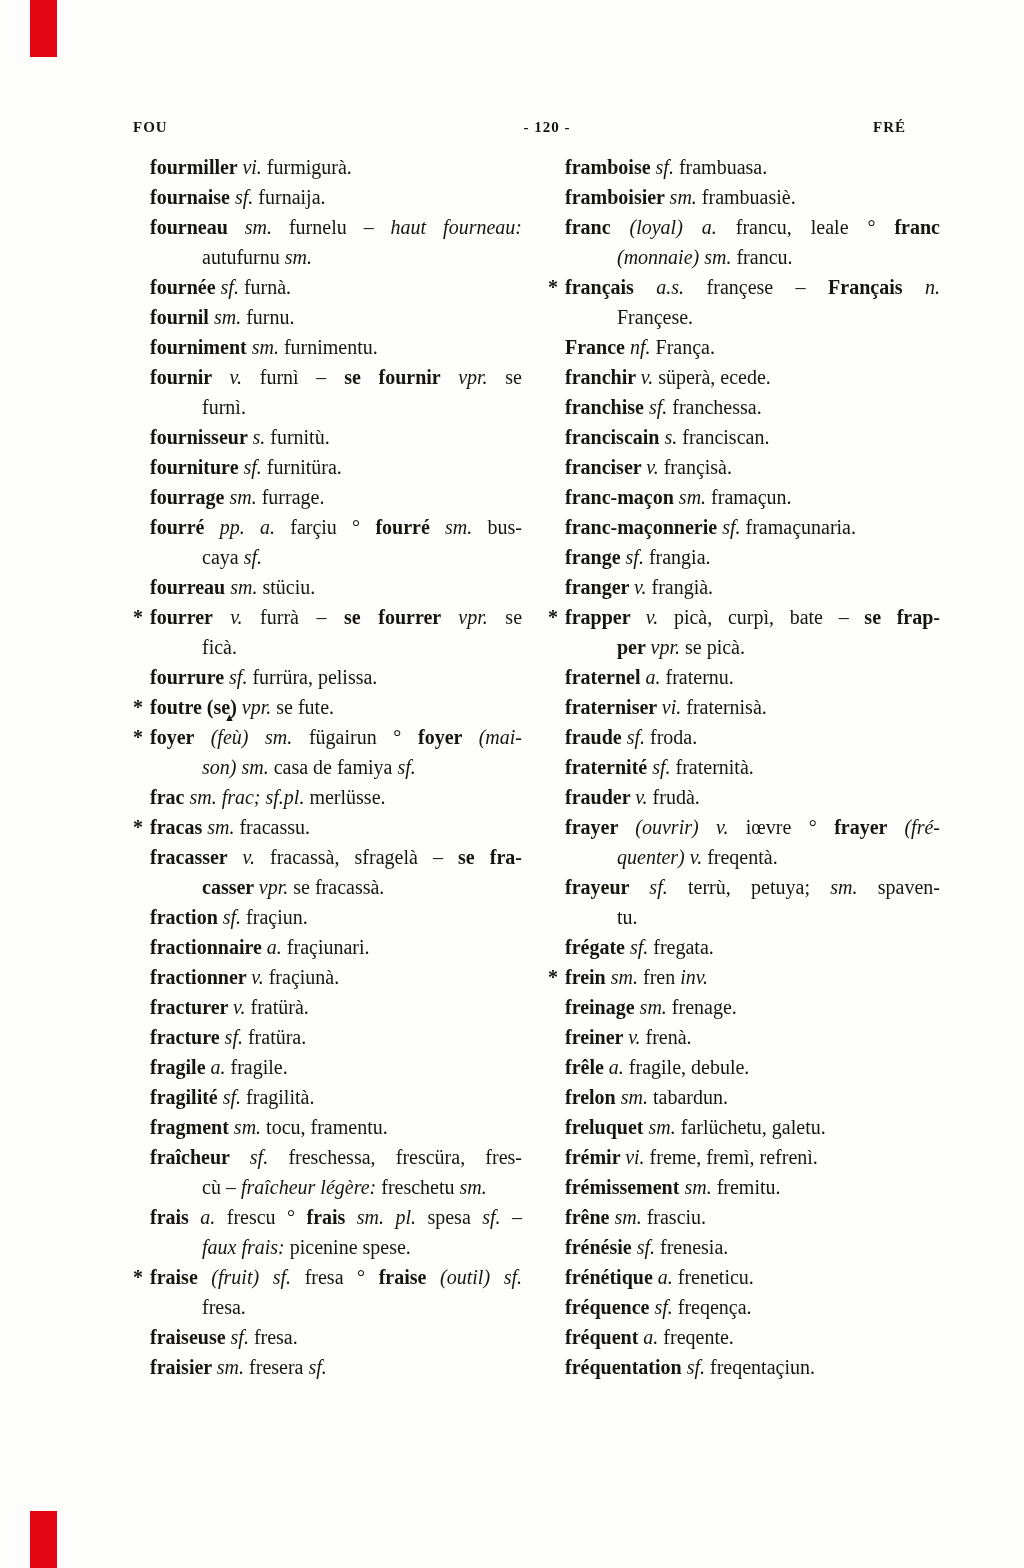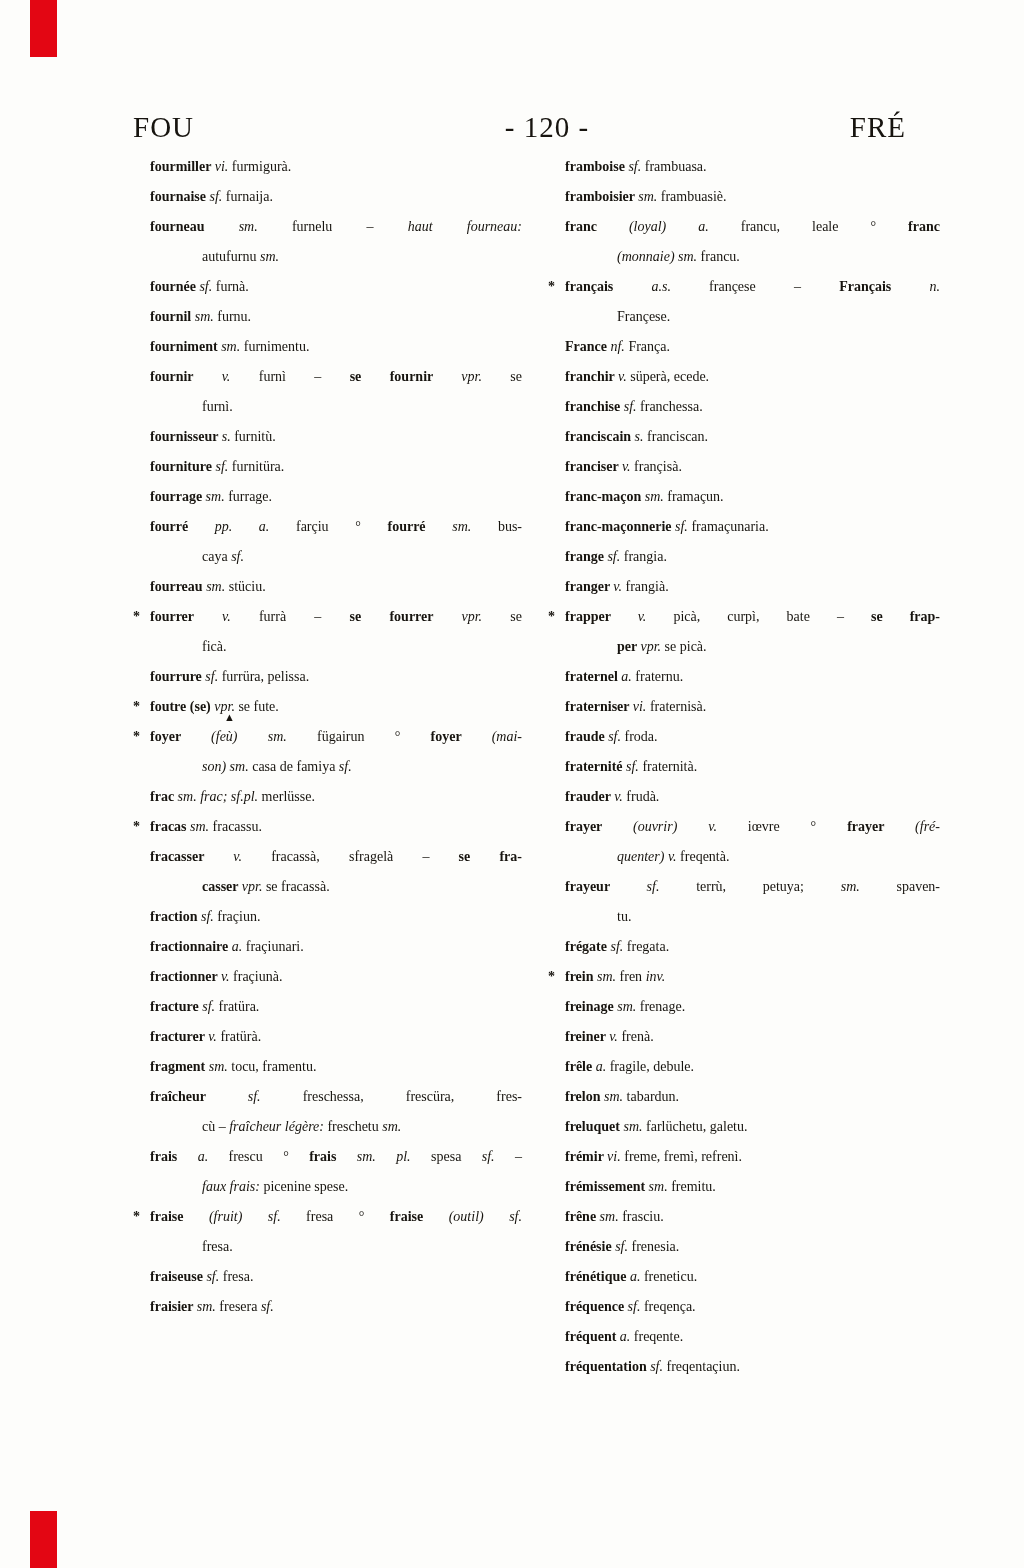--- a/index.html
+++ b/index.html
@@ -2,26 +2,26 @@
 <html><head>
 <meta charset="utf-8">
 <style>
   html,body{margin:0;padding:0;}
   body{
     width:1024px;height:1568px;position:relative;overflow:hidden;
     background:#fdfdfb;color:#17140f;
     font-family:"Liberation Serif","DejaVu Serif",serif;
   }
   
-  .header{position:absolute;top:112px;left:0;width:983px;height:34px;font-size:29px;line-height:30px;}
+  .header{position:absolute;top:112px;left:0;width:983px;height:34px;font-size:15px;line-height:30px;font-weight:bold;}
   .hdr-left{position:absolute;left:133px;top:0;letter-spacing:1px;}
   .hdr-center{position:absolute;left:152px;width:790px;top:0;text-align:center;letter-spacing:1px;}
   .hdr-right{position:absolute;right:77px;top:0;letter-spacing:1px;text-align:center;}
   
-  .col{position:absolute;top:152px;font-size:14px;line-height:30px;}
+  .col{position:absolute;top:152px;font-size:20px;line-height:30px;}
   .col-left{left:150px;width:372px;}
   .col-right{left:565px;width:375px;}
   .entry{position:relative;}
   .line{white-space:nowrap;}
   .line.fill{white-space:normal;text-align:justify;text-align-last:justify;}
   .line.cont{padding-left:52px;font-family:Liberation Serif, serif;}
   .b{font-weight:700;}
   .i{font-style:italic;}
   .star{position:absolute;left:-17px;top:0;font-weight:700;}
   
@@ -114,24 +114,30 @@
     <div class="entry">
       <div class="line"><span class="b">fraction </span><span class="i">sf. </span><span>fraçiun.</span></div>
     </div>
     <div class="entry">
       <div class="line"><span class="b">fractionnaire </span><span class="i">a. </span><span>fraçiunari.</span></div>
     </div>
     <div class="entry">
       <div class="line"><span class="b">fractionner </span><span class="i">v. </span><span>fraçiunà.</span></div>
     </div>
     <div class="entry">
+      <div class="line"><span class="b">fracturer </span><span class="i">v. </span><span>fratürà.</span></div>
+    </div>
+    <div class="entry">
       <div class="line"><span class="b">fracture </span><span class="i">sf. </span><span>fratüra.</span></div>
     </div>
     <div class="entry">
-      <div class="line"><span class="b">fracturer </span><span class="i">v. </span><span>fratürà.</span></div>
+      <div class="line"><span class="b">fragile </span><span class="i">a. </span><span>fragile.</span></div>
+    </div>
+    <div class="entry">
+      <div class="line"><span class="b">fragilité </span><span class="i">sf. </span><span>fragilità.</span></div>
     </div>
     <div class="entry">
       <div class="line"><span class="b">fragment </span><span class="i">sm. </span><span>tocu, framentu.</span></div>
     </div>
     <div class="entry">
       <div class="line fill"><span class="b">fraîcheur </span><span class="i">sf. </span><span>freschessa, frescüra, fres-</span></div>
       <div class="line cont"><span>cù – </span><span class="i">fraîcheur légère: </span><span>freschetu </span><span class="i">sm.</span></div>
     </div>
     <div class="entry">
       <div class="line fill"><span class="b">frais </span><span class="i">a. </span><span>frescu ° </span><span class="b">frais </span><span class="i">sm. pl. </span><span>spesa </span><span class="i">sf. </span><span>–</span></div>

